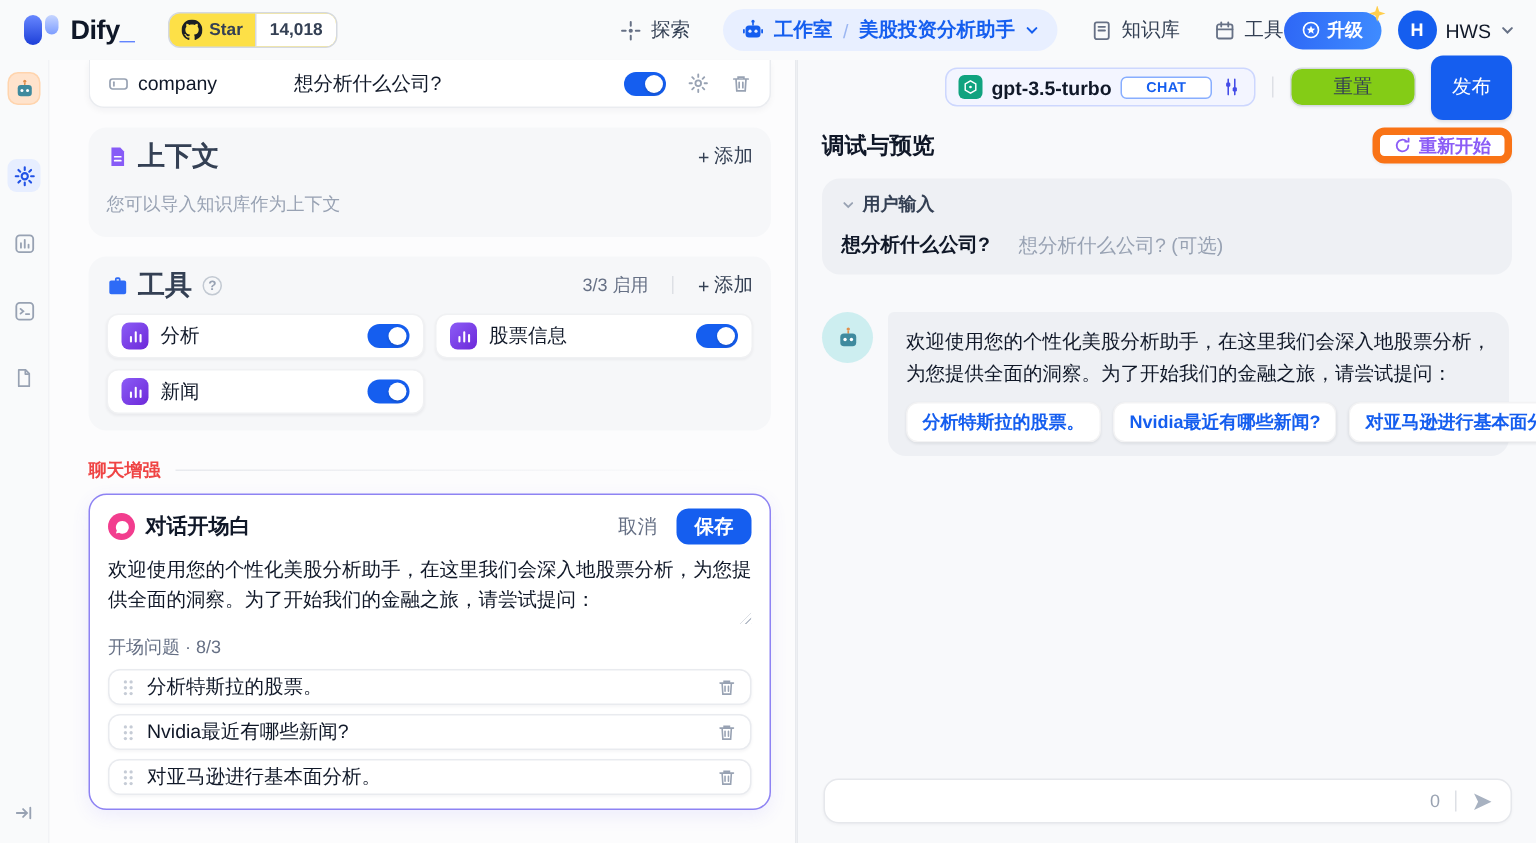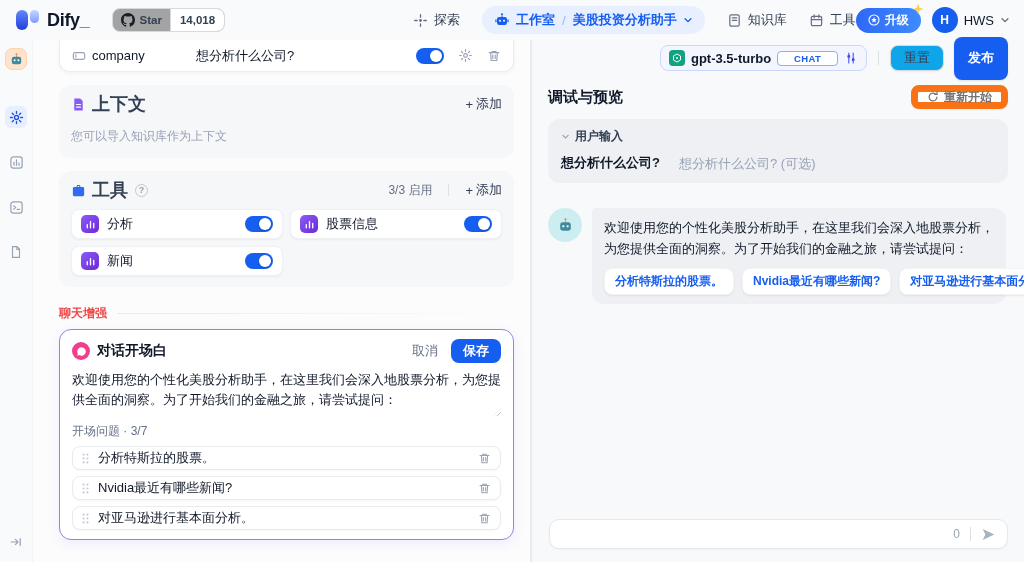--- a/index.html
+++ b/index.html
@@ -9,21 +9,21 @@
   .ctr { display:flex; align-items:center; justify-content:center; }
 
   
   .header { position:absolute; top:0; left:0; width:1024px; height:40px; display:flex; align-items:center; padding:0 14px 0 16px; }
   .logo { display:flex; align-items:center; gap:8px; }
   .logo-mark { position:relative; width:23px; height:23px; }
   .lm-a { position:absolute; left:0; top:1px; width:12px; height:20px; border-radius:6px; background:linear-gradient(180deg,#6787ff,#1d3fd8); }
   .lm-b { position:absolute; right:0; top:1px; width:9px; height:13px; border-radius:5px; background:linear-gradient(180deg,#c6d5ff,#7d9dff); }
   .logo-text { font-size:18px; font-weight:800; color:#0f1728; letter-spacing:-.3px; }
   .logo-underscore { color:#2d5bff; }
-  .star-widget { margin-left:22px; height:24px; display:flex; align-items:stretch; border:1px solid #d5d9e0; border-radius:8px; overflow:hidden; background:#a3a3a3; color:#344054; }
+  .star-widget { margin-left:22px; height:24px; display:flex; align-items:stretch; border:1px solid #d5d9e0; border-radius:8px; overflow:hidden; background:#fde047; color:#344054; }
   .sw-left { display:flex; align-items:center; gap:5px; padding:0 8px; font-size:11.5px; font-weight:700; }
   .sw-count { background:#fff; border-left:1px solid #d5d9e0; padding:0 9px; display:flex; align-items:center; font-size:11.5px; font-weight:700; }
   .topnav { display:flex; align-items:center; gap:22px; margin-left:188px; }
   .nav-item { display:flex; align-items:center; gap:6px; font-size:13px; font-weight:500; color:#344054; cursor:pointer; }
   .studio-pill { display:flex; align-items:center; gap:6px; background:#e8efff; border-radius:999px; padding:0 12px; height:28px; font-size:13px; font-weight:600; color:#155eef; cursor:pointer; }
   .sp-sep { color:#9bb6f2; font-weight:400; margin:0 1px; }
   .header-right { margin-left:auto; display:flex; align-items:center; gap:11px; }
   .upgrade { position:relative; height:25px; display:flex; align-items:center; gap:5px; padding:0 12px; border-radius:999px; border:none; background:linear-gradient(96deg,#2e67f6,#3f8cff); color:#fff; font-size:12px; font-weight:600; }
   .sparkle { position:absolute; top:-4px; right:-3px; width:11px; height:11px; background:#ffce4d; clip-path:polygon(50% 0,62% 38%,100% 50%,62% 62%,50% 100%,38% 62%,0 50%,38% 38%); }
   .account { display:flex; align-items:center; gap:6px; font-size:13px; font-weight:500; color:#101828; cursor:pointer; }
@@ -84,25 +84,25 @@
 
   
   .right-panel { position:absolute; left:531px; top:40px; width:493px; height:522px; background:#f8f9fb; border-left:1px solid #e8eaee; padding:0 16px; }
   .model-bar { height:36px; display:flex; align-items:center; justify-content:flex-end; gap:10px; }
   .model-badge { height:26px; background:#f3f5ff; border:1px solid #cdd7fe; border-radius:8px; display:flex; align-items:center; gap:6px; padding:0 8px; cursor:pointer; }
   .openai-ic { width:16px; height:16px; border-radius:4px; background:#10a37f; flex:none; }
   .model-name { font-size:13px; font-weight:600; color:#101828; }
   .chat-tag { font-size:9.5px; font-weight:700; color:#155eef; border:1px solid #88aeff; border-radius:4px; padding:1px 16px; letter-spacing:.3px; background:#fff; }
   .sliders-ic { color:#444ce7; }
   .vdiv.tall { height:14px; margin:0 1px; }
-  .reset-btn { height:26px; padding:0 13px; background:#0ea5e9; border:1px solid #d6dae1; border-radius:8px; font-size:13px; font-weight:500; color:#344054; box-shadow:0 1px 2px rgba(16,24,40,.05); }
-  .publish-btn { height:43px; padding:0 14px; background:#155eef; border:none; border-radius:8px; color:#fff; font-size:13px; font-weight:700; box-shadow:0 1px 2px rgba(16,24,40,.1); }
+  .reset-btn { height:26px; padding:0 28px; background:#84cc16; border:1px solid #d6dae1; border-radius:8px; font-size:13px; font-weight:500; color:#344054; box-shadow:0 1px 2px rgba(16,24,40,.05); }
+  .publish-btn { height:43px; padding:0 14px; background:#155eef; border:none; border-radius:8px; color:#fff; font-size:13px; font-weight:400; box-shadow:0 1px 2px rgba(16,24,40,.1); }
   .pv-head { margin-top:9px; display:flex; align-items:center; justify-content:space-between; }
   .pv-title { font-size:15px; font-weight:700; color:#101828; }
-  .restart-btn { height:24px; padding:0 9px; display:flex; align-items:center; gap:5px; background:#fff; border:7px solid #f97316; border-radius:8px; color:#737373; font-size:12px; font-weight:600; box-shadow:0 1px 2px rgba(16,24,40,.05); }
+  .restart-btn { height:24px; padding:0 9px; display:flex; align-items:center; gap:5px; background:#fff; border:5px solid #f97316; border-radius:8px; color:#8b5cf6; font-size:12px; font-weight:600; box-shadow:0 1px 2px rgba(16,24,40,.05); }
   .ui-card { margin-top:10px; background:#eef0f4; border-radius:12px; padding:9px 13px 11px; }
   .ui-head { display:flex; align-items:center; gap:5px; font-size:12px; font-weight:700; color:#344054; cursor:pointer; }
   .ui-head .chev { color:#98a2b3; }
   .ui-row { margin-top:9px; display:flex; align-items:center; }
   .ui-row label { font-size:13px; font-weight:600; color:#101828; width:104px; flex:none; }
   .ui-row input { flex:1; margin-left:14px; background:transparent; border:none; outline:none; font-size:13px; color:#101828; }
   .ui-row input::placeholder { color:#98a2b3; }
   .msg-row { margin-top:25px; display:flex; gap:10px; align-items:flex-start; }
   .msg-avatar { width:34px; height:34px; border-radius:50%; background:#cdeef0; flex:none; }
   .bubble { background:#eef0f4; border-radius:4px 12px 12px 12px; padding:10px 12px 9px; max-width:414px; }
@@ -361,21 +361,21 @@
             <path d="M7 1.6a5.4 5.4 0 0 0-4.6 8.2l-.8 2.6 2.7-.8A5.4 5.4 0 1 0 7 1.6z" fill="#fff"></path>
           </svg>
         </span>
       <span class="op-title">对话开场白</span>
       <span class="spacer"></span>
       <button class="cancel-btn">取消</button>
       <button class="save-btn">保存</button>
     </div>
     <div class="op-text">欢迎使用您的个性化美股分析助手，在这里我们会深入地股票分析，为您提供全面的洞察。为了开始我们的金融之旅，请尝试提问：</div>
     <div class="resize-handle"></div>
-    <div class="q-label">开场问题 · 3/7</div>
+    <div class="q-label">开场问题 · 8/3</div>
     <div class="q-row">
       <span>
           <svg width="7" height="11" viewBox="0 0 7 11" fill="#c6ccd6">
             <circle cx="1.6" cy="1.6" r="1.1"></circle>
             <circle cx="5.4" cy="1.6" r="1.1"></circle>
             <circle cx="1.6" cy="5.5" r="1.1"></circle>
             <circle cx="5.4" cy="5.5" r="1.1"></circle>
             <circle cx="1.6" cy="9.4" r="1.1"></circle>
             <circle cx="5.4" cy="9.4" r="1.1"></circle>
           </svg>

